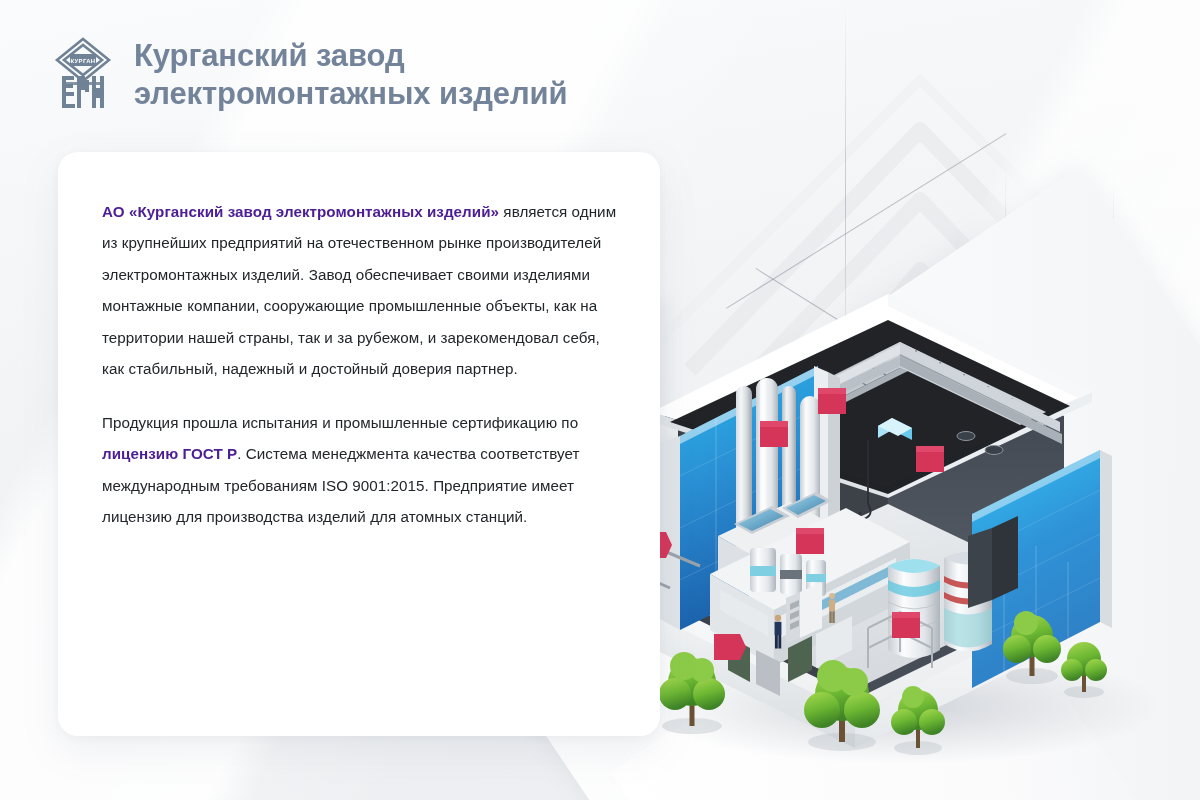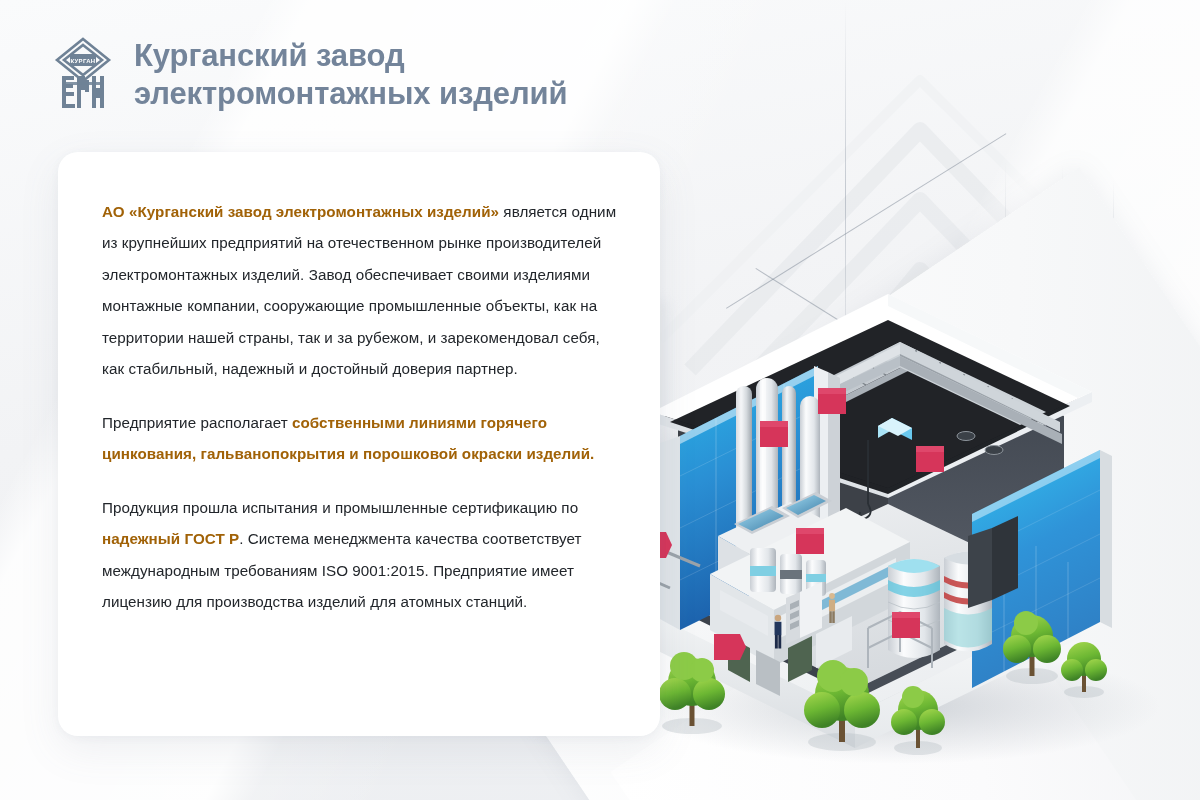--- a/index.html
+++ b/index.html
@@ -133,21 +133,21 @@
     padding: 44px 40px 40px 44px;
   }
 
   .card p {
     font-size: 15.2px;
     line-height: 2.07;
     color: #22262b;
     letter-spacing: .05px;
   }
   .card p + p { margin-top: 22px; }
-  .card p b, .card p strong { font-weight: 700; color: #a16207; }
+  .card p b, .card p strong { font-weight: 700; color: #4c1d95; }
 
   
   .illo {
     position: absolute;
     left: 600px; top: 236px;
     width: 600px; height: 540px;
     z-index: 4;
   }
   .illo svg { width: 100%; height: 100%; display: block; overflow: visible; }
 
@@ -243,22 +243,21 @@
       </svg>
     </div>
 
     <div class="brand-title" style="color: rgb(115, 132, 154);">Курганский завод
 электромонтажных изделий</div>
   </div>
 
   <div class="card" style="background: rgb(255, 255, 255);">
     <div id="card-body">
         <p><b>АО «Курганский завод электромонтажных изделий» </b><span>является одним из крупнейших предприятий на отечественном рынке производителей электромонтажных изделий. Завод обеспечивает своими изделиями монтажные компании, сооружающие промышленные объекты, как на территории нашей страны, так и за рубежом, и зарекомендовал себя, как стабильный, надежный и достойный доверия партнер.</span></p>
-        <p><span>Предприятие располагает </span><b>собственными линиями горячего цинкования, гальванопокрытия и порошковой окраски изделий.</b></p>
-        <p><span>Продукция прошла испытания и промышленные сертификацию по </span><b>надежный ГОСТ Р</b><span>. Система менеджмента качества соответствует международным требованиям ISO 9001:2015. Предприятие имеет лицензию для производства изделий для атомных станций.</span></p>
+        <p><span>Продукция прошла испытания и промышленные сертификацию по </span><b>лицензию ГОСТ Р</b><span>. Система менеджмента качества соответствует международным требованиям ISO 9001:2015. Предприятие имеет лицензию для производства изделий для атомных станций.</span></p>
       </div>
   </div>
 
   <div class="illo">
     <svg viewBox="0 0 600 540" aria-hidden="true">
       <defs>
         <linearGradient id="glassL" x1="0" y1="0" x2="0.25" y2="1">
           <stop offset="0%" stop-color="#2bb7ea"></stop>
           <stop offset="45%" stop-color="#2a8fd4"></stop>
           <stop offset="100%" stop-color="#1b5ea9"></stop>

